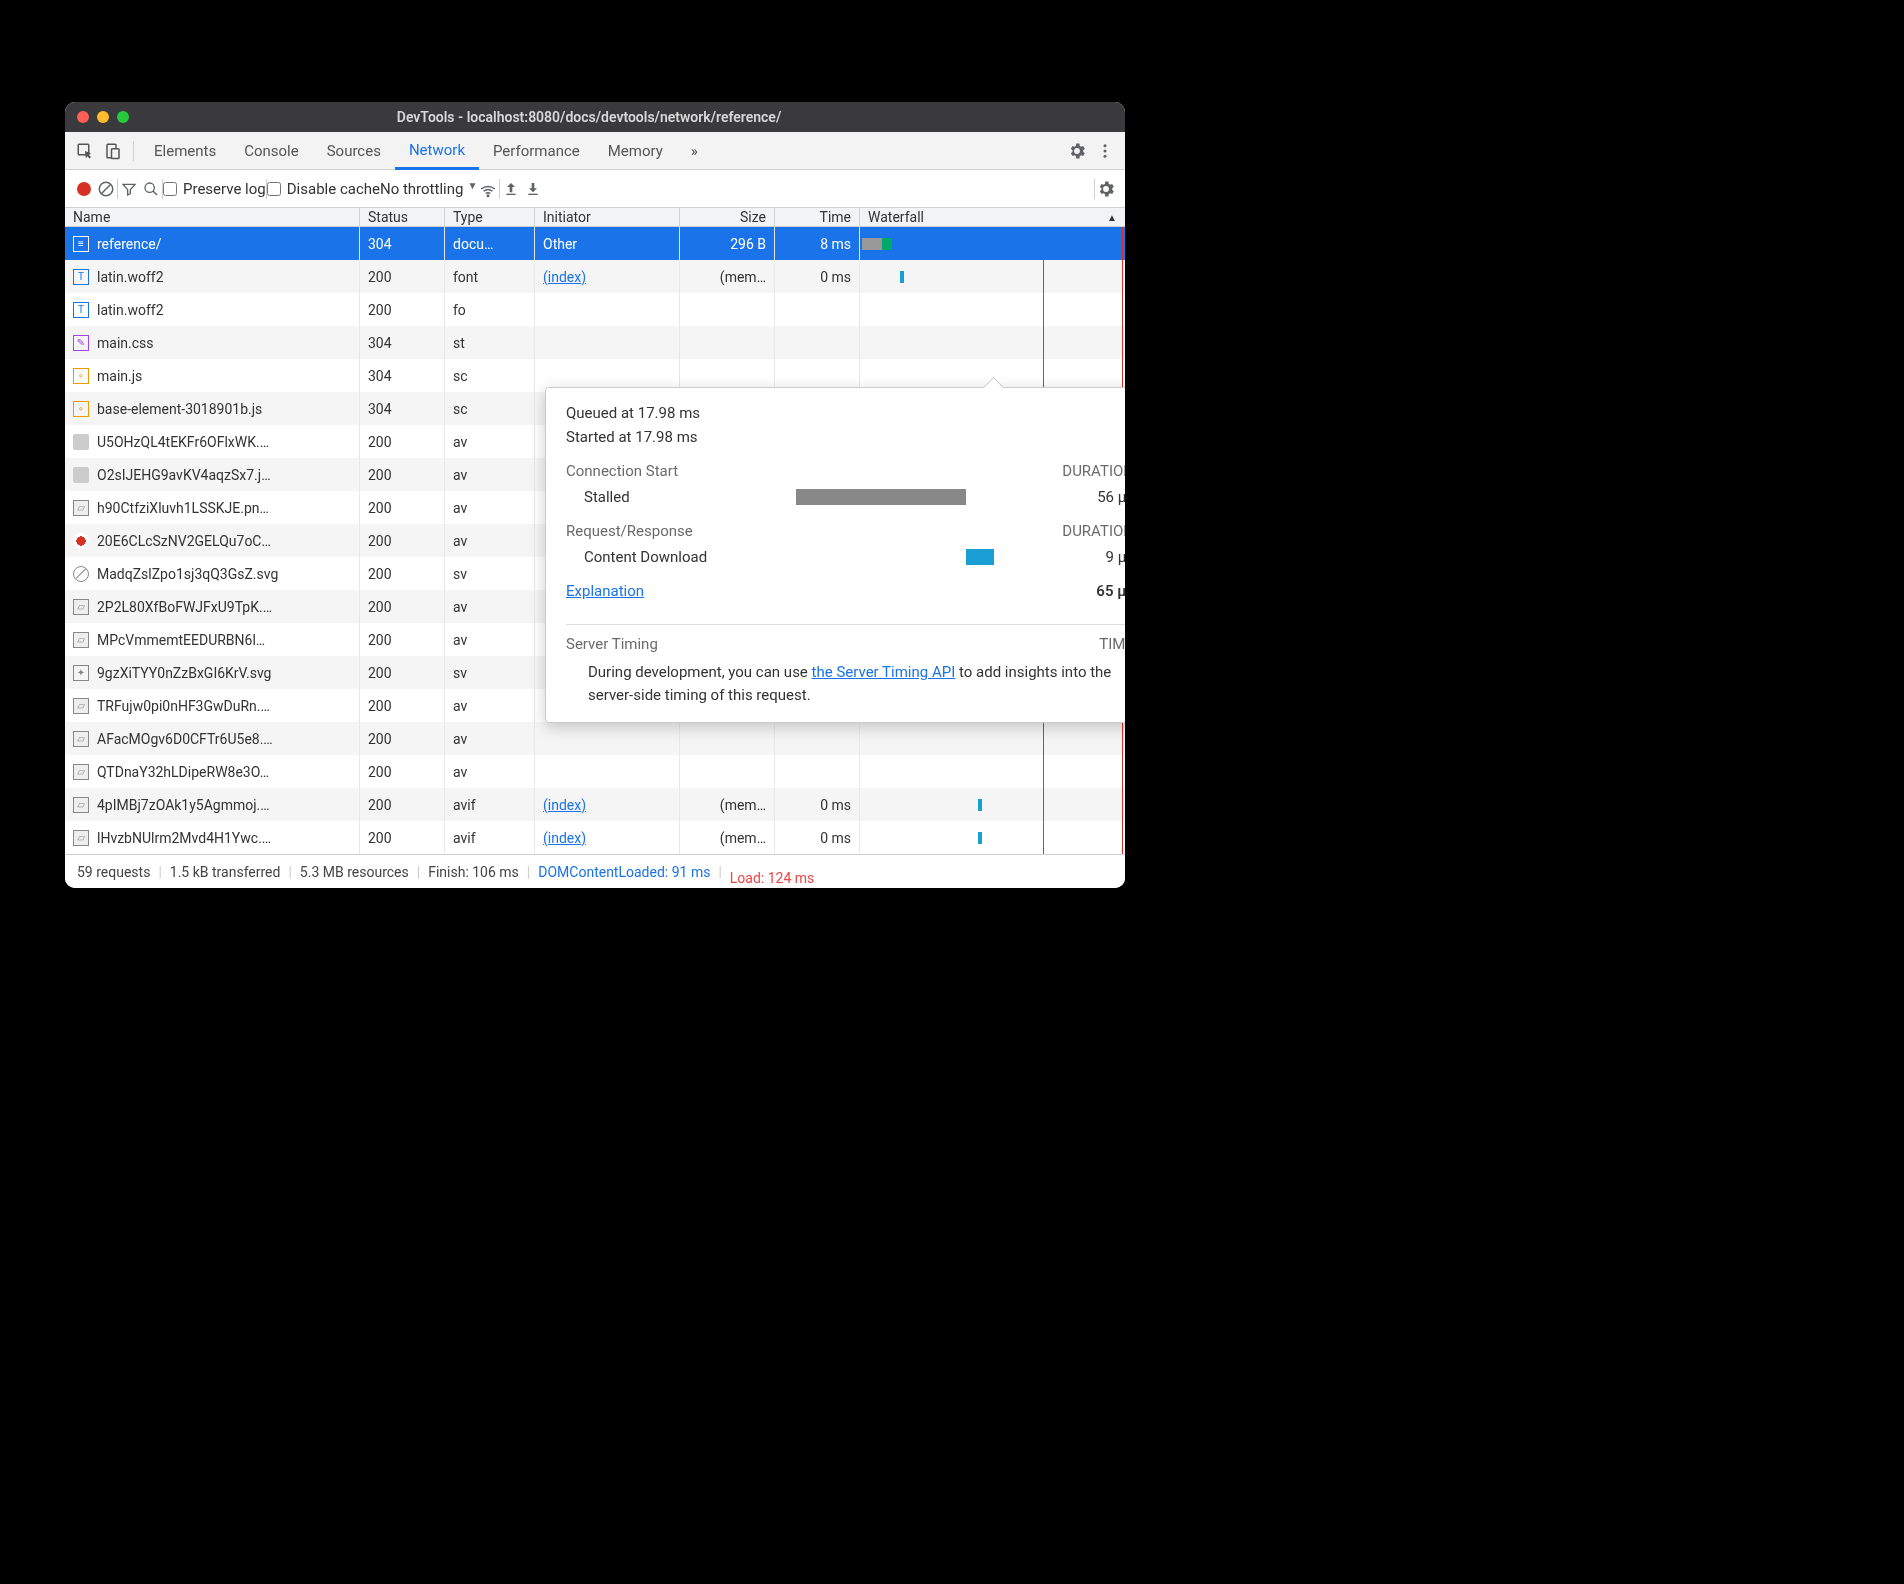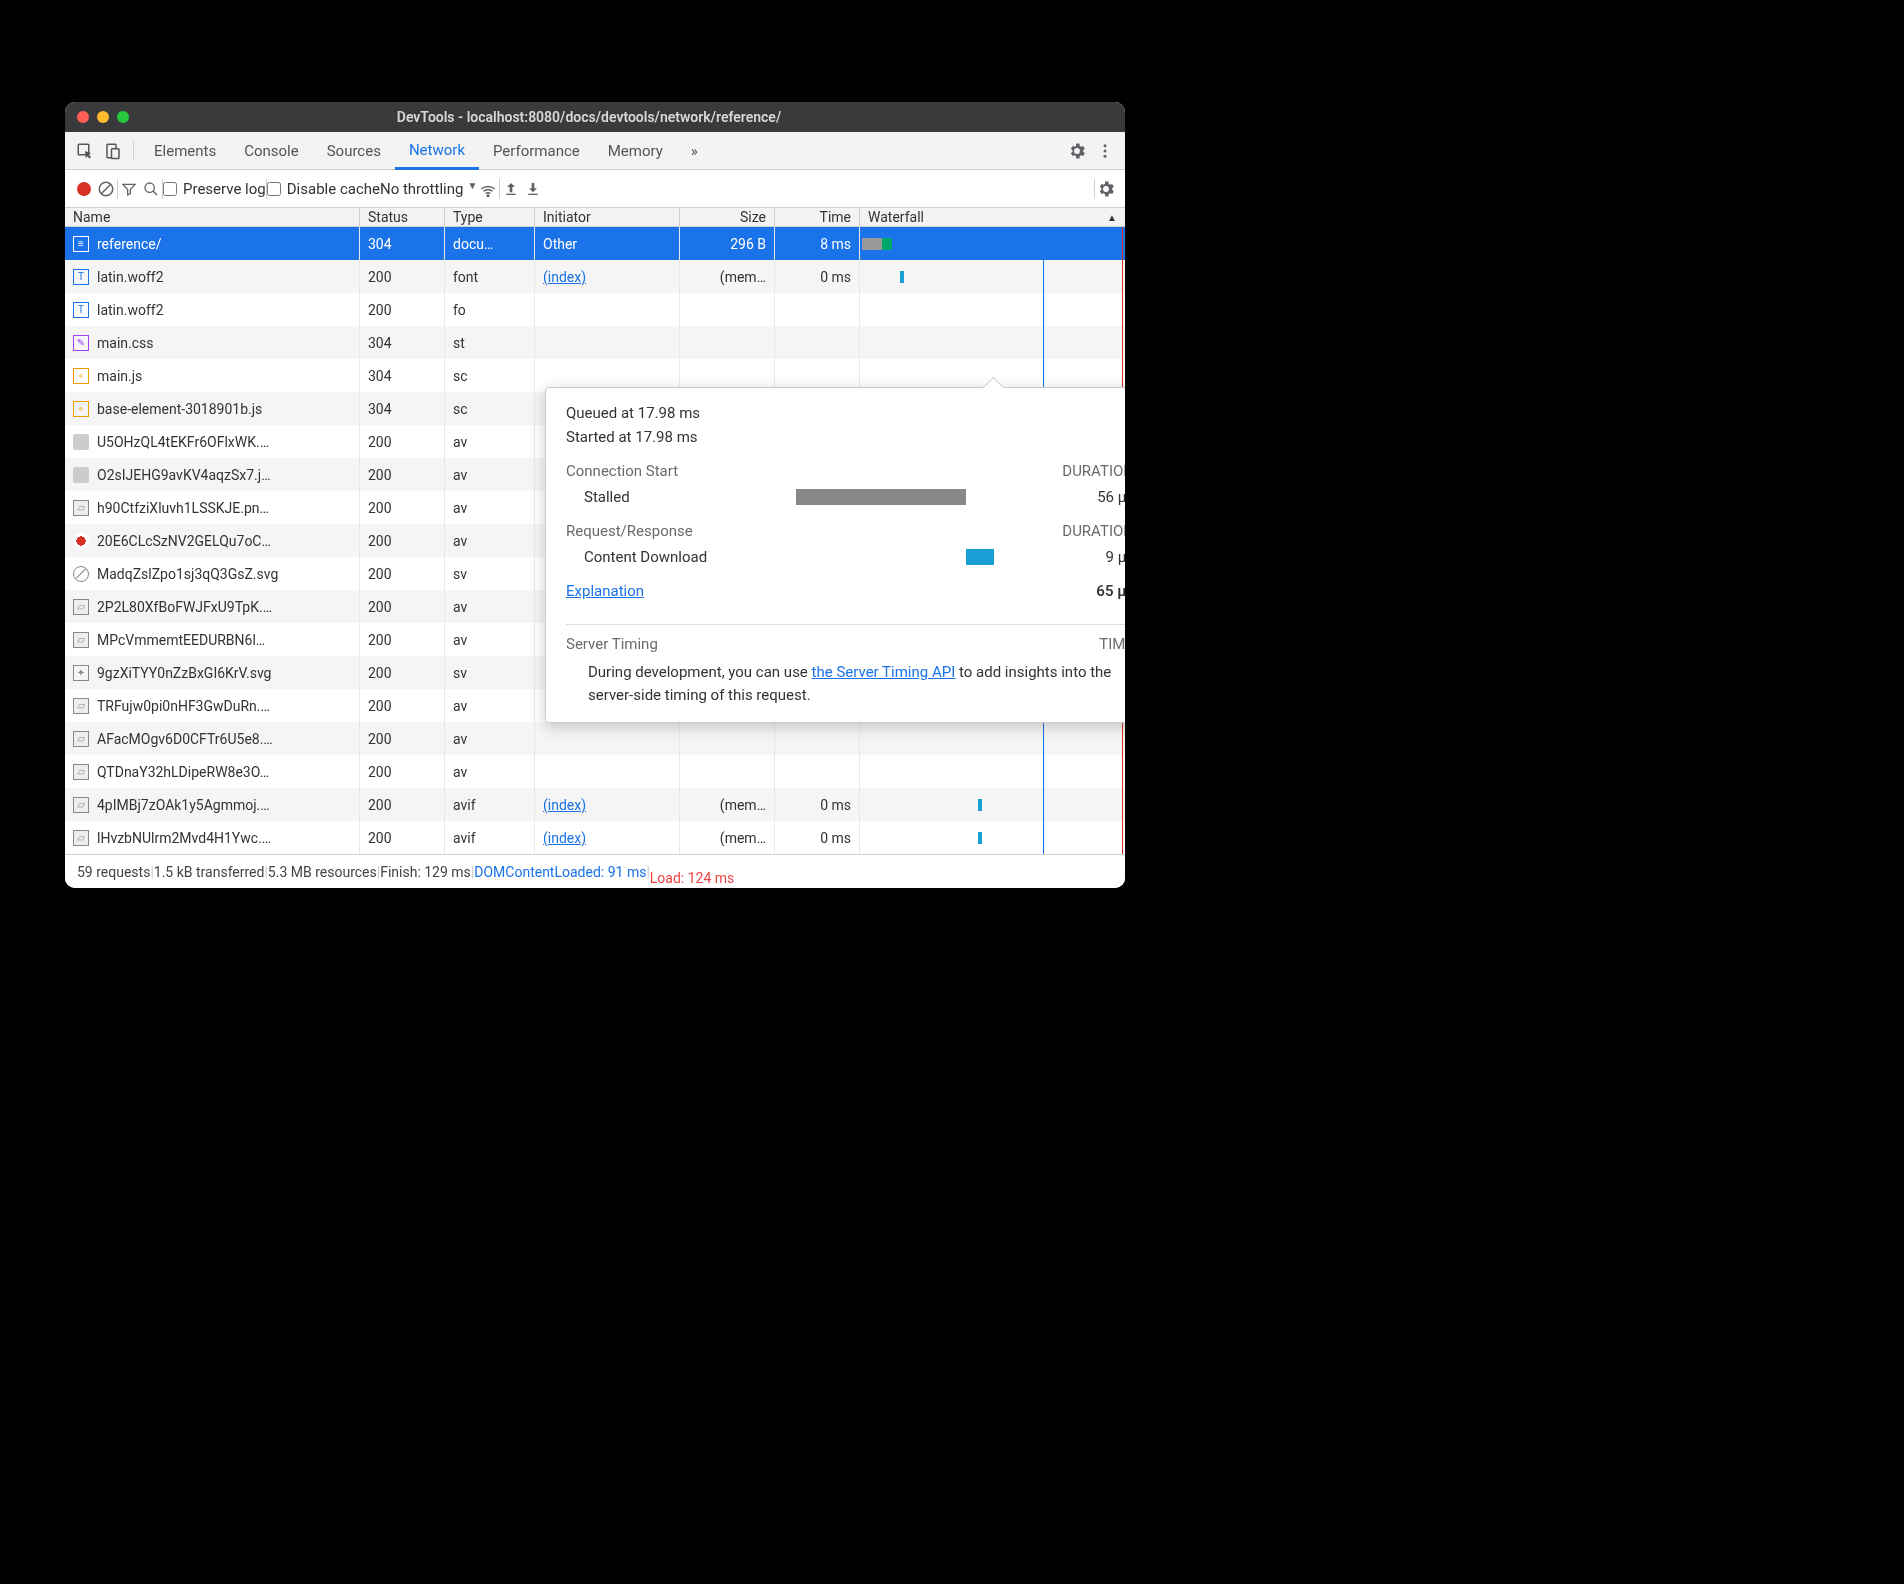--- a/index.html
+++ b/index.html
@@ -55,21 +55,21 @@
   .fi-red { border: none; background: radial-gradient(circle, #d93025 40%, #fff 42%); border-radius: 50%; }
   .link { color: #1a73e8; text-decoration: underline; cursor: pointer; }
   .trunc { overflow: hidden; text-overflow: ellipsis; }
   .wf-area { position: relative; flex: 1; border-right: none; padding: 0; }
   .wf-bar { position: absolute; top: 50%; transform: translateY(-50%); height: 12px; }
   .wf-green { background: #00a86b; }
   .wf-gray { background: #999; }
   .wf-blue { background: #1a9fd4; }
   .redline { position: absolute; top: 0; bottom: 0; width: 1px; background: #d93025; right: 2px; }
   .blueline { position: absolute; top: 0; bottom: 0; width: 1px; background: #1a73e8; }
-  .statusbar { display: flex; align-items: center; height: 34px; border-top: 1px solid #d0d0d0; padding: 16px 12px; font-size: 14px; color: #444; background: #fff; text-align: center; }
+  .statusbar { display: flex; align-items: center; height: 34px; border-top: 1px solid #d0d0d0; padding: 16px 12px; gap: 8px; font-size: 14px; color: #444; background: #fff; text-align: center; }
   .statusbar .ssep { color: #ccc; }
   .dcl { color: #1a73e8; }
   .load { color: #ef4444; margin-top: 12px; }
   .tooltip { position: absolute; top: 285px; left: 480px; width: 610px; background: #fff; border: 1px solid #ccc; border-radius: 4px; box-shadow: 0 4px 16px rgba(0,0,0,.2); padding: 16px 20px; font-size: 15px; color: #333; z-index: 10; }
   .tooltip::before { content: ""; position: absolute; top: -8px; left: 440px; width: 14px; height: 14px; background: #fff; border-left: 1px solid #ccc; border-top: 1px solid #ccc; transform: rotate(45deg); }
   .tt-line { margin-bottom: 6px; }
   .tt-sec { display: flex; justify-content: space-between; color: #6b6b6b; margin-top: 16px; margin-bottom: 8px; }
   .tt-row { display: flex; align-items: center; margin-bottom: 6px; }
   .tt-label { width: 220px; padding-left: 18px; }
   .tt-bar-area { flex: 1; position: relative; height: 16px; }
@@ -533,21 +533,21 @@
       </div>
     </div>
 
   <div class="statusbar">
     <span>59 requests</span>
       <span class="ssep">|</span>
     <span>1.5 kB transferred</span>
       <span class="ssep">|</span>
     <span>5.3 MB resources</span>
       <span class="ssep">|</span>
-    <span>Finish: 129 ms</span>
+    <span>Finish: 106 ms</span>
       <span class="ssep">|</span>
     <span class="dcl">DOMContentLoaded: 91 ms</span>
       <span class="ssep">|</span>
     <span class="load">Load: 124 ms</span>
   </div>
 
   <div class="tooltip">
     <div class="tt-line">Queued at 17.98 ms</div>
     <div class="tt-line">Started at 17.98 ms</div>
     <div class="tt-sec">

